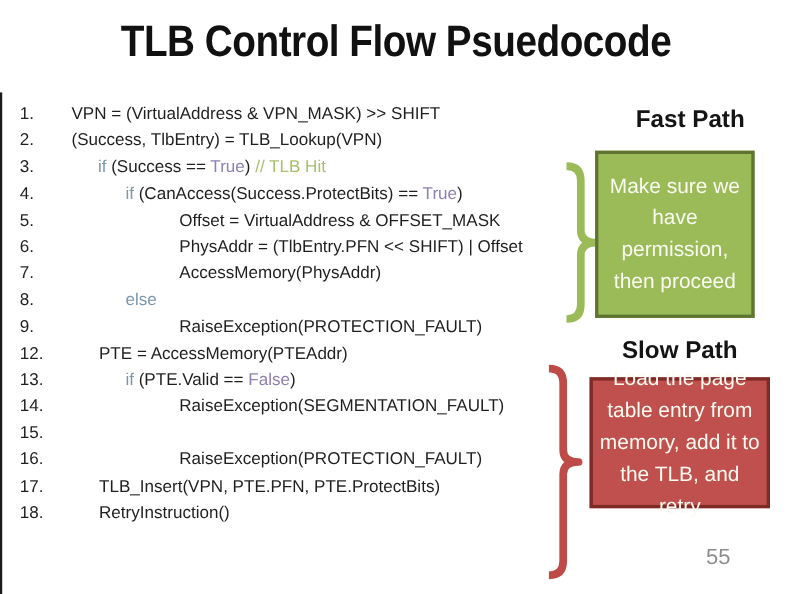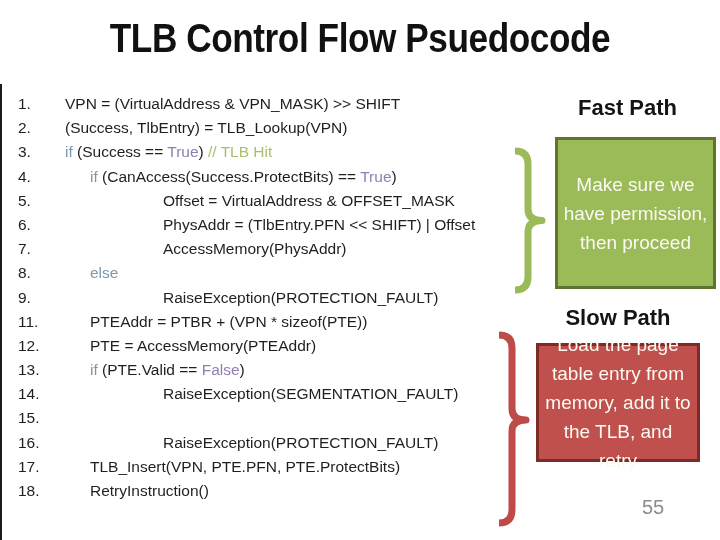--- a/index.html
+++ b/index.html
@@ -26,38 +26,38 @@
   }
   .code-line{
     position:relative;height:24.2px;line-height:24.2px;
     white-space:nowrap;
   }
   .line-num{position:absolute;left:18px;top:0;color:var(--code-text);}
   .indent-0{padding-left:65px;}
   .indent-1{padding-left:90px;}
   .indent-2{padding-left:163px;}
   .tok-code{color:var(--code-text);}
-  .tok-kw{color:var(--keyword);}
+  .tok-kw{color:var(--keyword);margin-left:24px;}
   .tok-lit{color:var(--literal);}
   .tok-com{color:var(--comment);}
   .path-label{
     position:absolute;text-align:center;
     font-size:22px;font-weight:700;color:#141414;
   }
   .fast-label{left:555px;top:95px;width:145px;}
   .slow-label{left:536px;top:305px;width:164px;}
   .callout{
     position:absolute;box-sizing:border-box;
     display:flex;align-items:center;justify-content:center;
     text-align:center;
     font-size:19px;line-height:29px;color:var(--box-text);
     padding:4px 5px;
   }
   .green-box{
-    left:555px;top:137px;width:161px;height:152px;
+    left:541px;top:137px;width:145px;height:152px;
     background:var(--green-box-fill);
     border:3px solid var(--green-box-border);
   }
   .red-box{
     left:536px;top:343px;width:164px;height:119px;
     background:var(--red-box-fill);
     border:3px solid var(--red-box-border);
   }
   .brace{position:absolute;}
   .brace path{fill:none;stroke-width:7;stroke-linejoin:round;}
@@ -81,21 +81,20 @@
 <div class="code-block">
     <div class="code-line indent-0"><span class="line-num">1.</span><span><span class="tok-code">VPN = (VirtualAddress &amp; VPN_MASK) &gt;&gt; SHIFT</span></span></div>
     <div class="code-line indent-0"><span class="line-num">2.</span><span><span class="tok-code">(Success, TlbEntry) = TLB_Lookup(VPN)</span></span></div>
     <div class="code-line indent-0"><span class="line-num">3.</span><span><span class="tok-kw">if</span><span class="tok-code"> (Success == </span><span class="tok-lit">True</span><span class="tok-code">) </span><span class="tok-com">// TLB Hit</span></span></div>
     <div class="code-line indent-1"><span class="line-num">4.</span><span><span class="tok-kw">if</span><span class="tok-code"> (CanAccess(Success.ProtectBits) == </span><span class="tok-lit">True</span><span class="tok-code">)</span></span></div>
     <div class="code-line indent-2"><span class="line-num">5.</span><span><span class="tok-code">Offset = VirtualAddress &amp; OFFSET_MASK</span></span></div>
     <div class="code-line indent-2"><span class="line-num">6.</span><span><span class="tok-code">PhysAddr = (TlbEntry.PFN &lt;&lt; SHIFT) | Offset</span></span></div>
     <div class="code-line indent-2"><span class="line-num">7.</span><span><span class="tok-code">AccessMemory(PhysAddr)</span></span></div>
     <div class="code-line indent-1"><span class="line-num">8.</span><span><span class="tok-kw">else</span></span></div>
     <div class="code-line indent-2"><span class="line-num">9.</span><span><span class="tok-code">RaiseException(PROTECTION_FAULT)</span></span></div>
-    <div class="code-line indent-1"><span class="line-num">11.</span><span><span class="tok-code">PTEAddr = PTBR + (VPN * sizeof(PTE))</span></span></div>
     <div class="code-line indent-1"><span class="line-num">12.</span><span><span class="tok-code">PTE = AccessMemory(PTEAddr)</span></span></div>
     <div class="code-line indent-1"><span class="line-num">13.</span><span><span class="tok-kw">if</span><span class="tok-code"> (PTE.Valid == </span><span class="tok-lit">False</span><span class="tok-code">)</span></span></div>
     <div class="code-line indent-2"><span class="line-num">14.</span><span><span class="tok-code">RaiseException(SEGMENTATION_FAULT)</span></span></div>
     <div class="code-line indent-1"><span class="line-num">15.</span></div>
     <div class="code-line indent-2"><span class="line-num">16.</span><span><span class="tok-code">RaiseException(PROTECTION_FAULT)</span></span></div>
     <div class="code-line indent-1"><span class="line-num">17.</span><span><span class="tok-code">TLB_Insert(VPN, PTE.PFN, PTE.ProtectBits)</span></span></div>
     <div class="code-line indent-1"><span class="line-num">18.</span><span><span class="tok-code">RetryInstruction()</span></span></div>
   </div>
 
 <div class="path-label fast-label">Fast Path</div>

